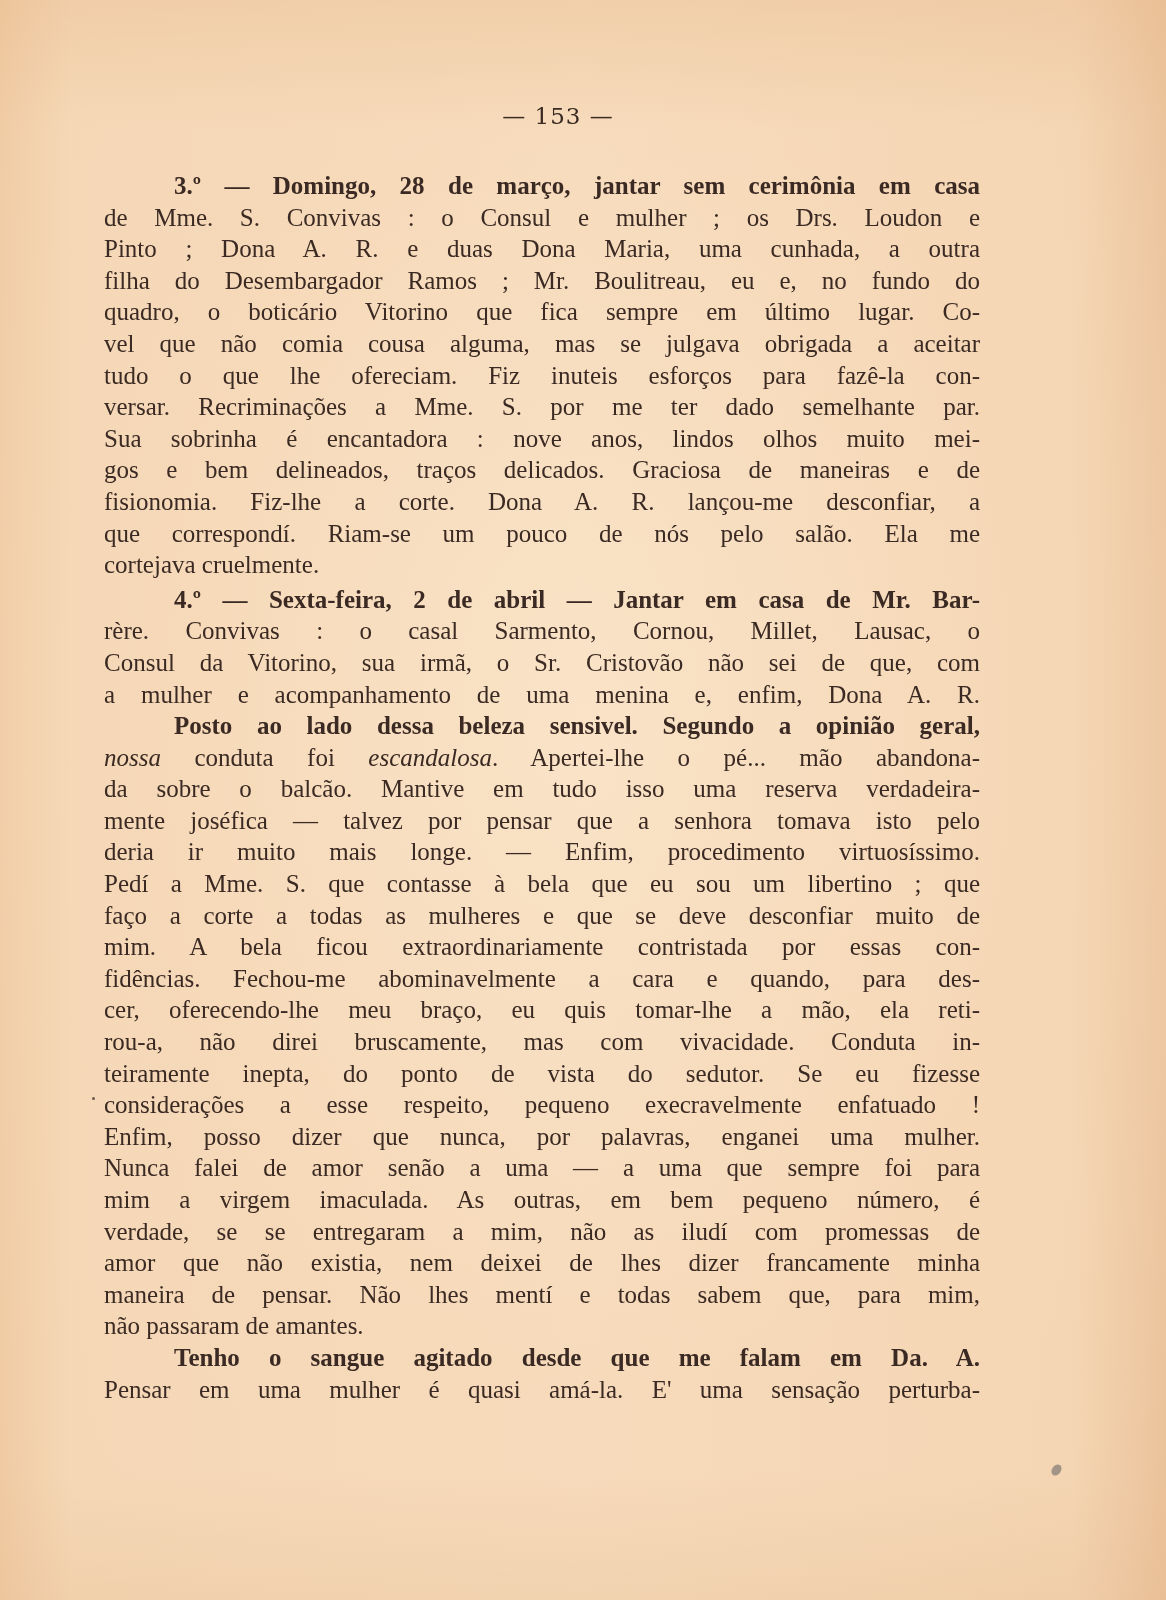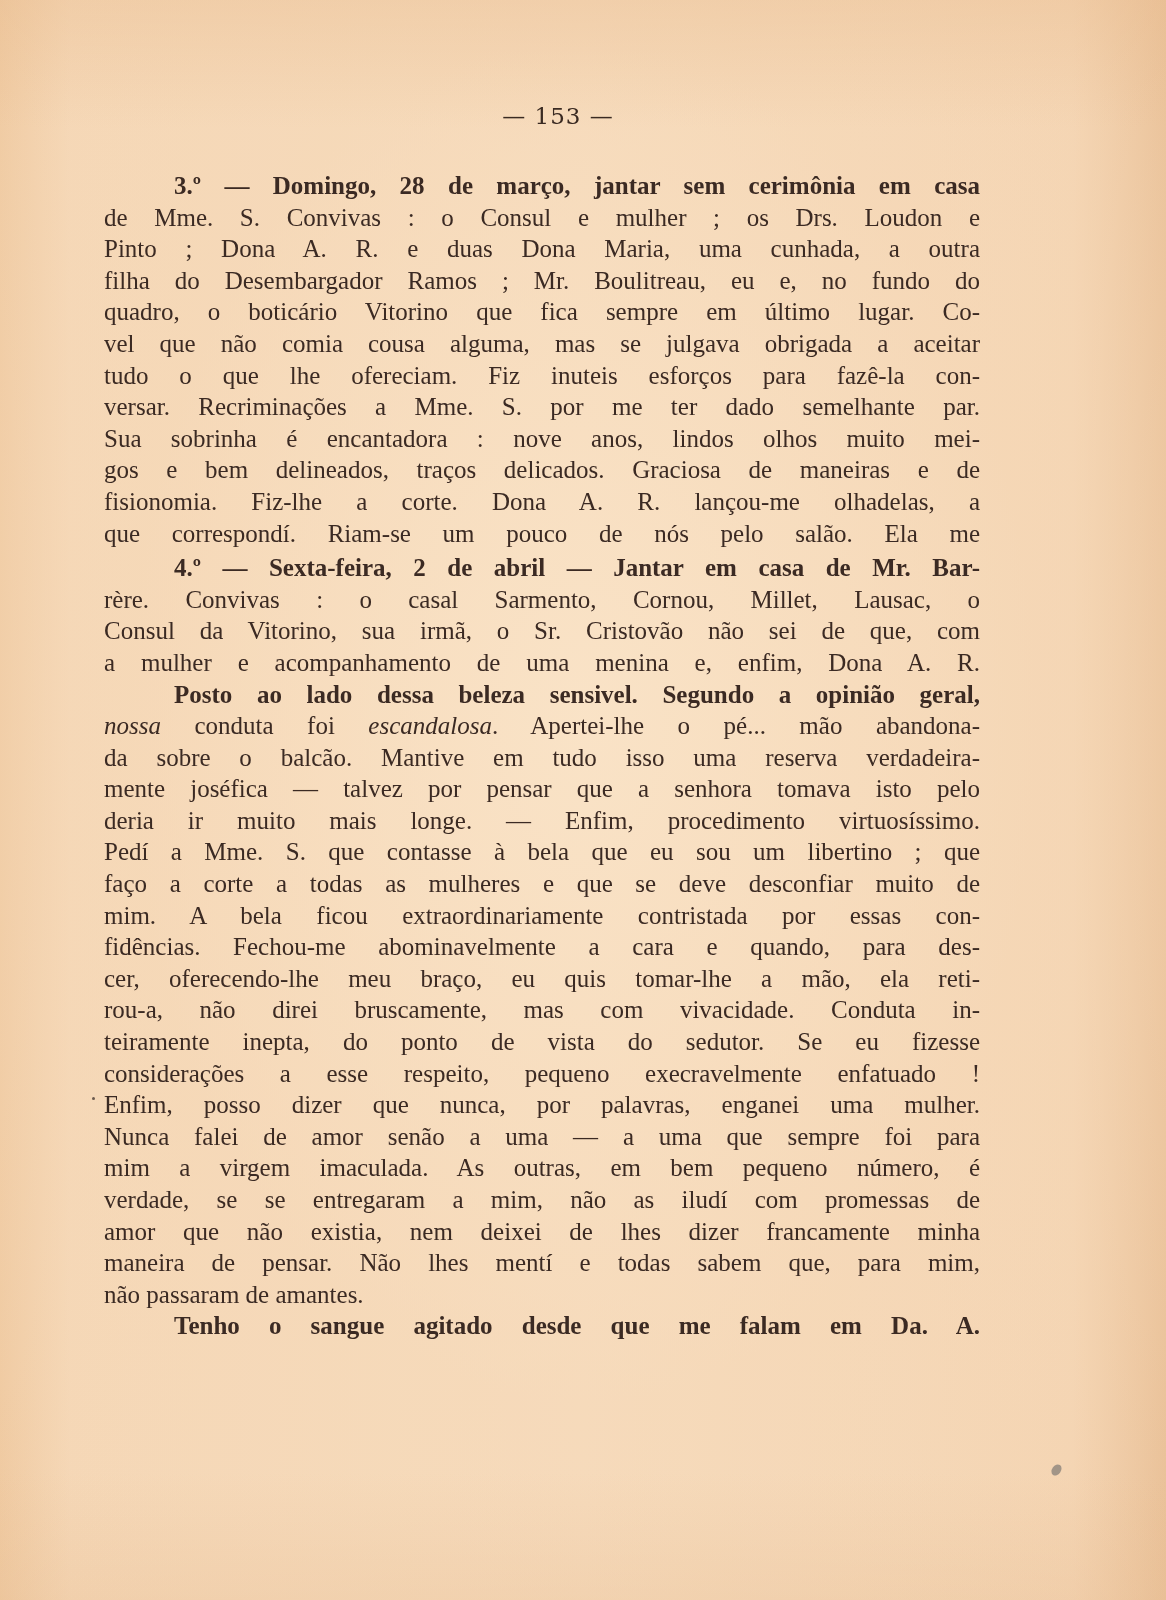--- a/index.html
+++ b/index.html
@@ -107,22 +107,23 @@
       <span class="line indent">3.º — Domingo, 28 de março, jantar sem cerimônia em casa</span>
       <span class="line">de Mme. S. Convivas : o Consul e mulher ; os Drs. Loudon e</span>
       <span class="line">Pinto ; Dona A. R. e duas Dona Maria, uma cunhada, a outra</span>
       <span class="line">filha do Desembargador Ramos ; Mr. Boulitreau, eu e, no fundo do</span>
       <span class="line">quadro, o boticário Vitorino que fica sempre em último lugar. Co-</span>
       <span class="line">vel que não comia cousa alguma, mas se julgava obrigada a aceitar</span>
       <span class="line">tudo o que lhe ofereciam. Fiz inuteis esforços para fazê-la con-</span>
       <span class="line">versar. Recriminações a Mme. S. por me ter dado semelhante par.</span>
       <span class="line">Sua sobrinha é encantadora : nove anos, lindos olhos muito mei-</span>
       <span class="line">gos e bem delineados, traços delicados. Graciosa de maneiras e de</span>
-      <span class="line">fisionomia. Fiz-lhe a corte. Dona A. R. lançou-me olhadelas, a</span>
+      <span class="line">fisionomia. Fiz-lhe a corte. Dona A. R. lançou-me desconfiar, a</span>
       <span class="line">que correspondí. Riam-se um pouco de nós pelo salão. Ela me</span>
+      <span class="line last">cortejava cruelmente.</span>
     </div>
     <div class="para-gap"></div>
 
     <div>
       <span class="line indent">4.º — Sexta-feira, 2 de abril — Jantar em casa de Mr. Bar-</span>
       <span class="line">rère. Convivas : o casal Sarmento, Cornou, Millet, Lausac, o</span>
       <span class="line">Consul da Vitorino, sua irmã, o Sr. Cristovão não sei de que, com</span>
       <span class="line">a mulher e acompanhamento de uma menina e, enfim, Dona A. R.</span>
     </div>
 
@@ -144,18 +145,19 @@
       <span class="line">Nunca falei de amor senão a uma — a uma que sempre foi para</span>
       <span class="line">mim a virgem imaculada. As outras, em bem pequeno número, é</span>
       <span class="line">verdade, se se entregaram a mim, não as iludí com promessas de</span>
       <span class="line">amor que não existia, nem deixei de lhes dizer francamente minha</span>
       <span class="line">maneira de pensar. Não lhes mentí e todas sabem que, para mim,</span>
       <span class="line last">não passaram de amantes.</span>
     </div>
 
     <div>
       <span class="line indent">Tenho o sangue agitado desde que me falam em Da. A.</span>
+      <span class="line">Pensar em uma mulher é quasi amá-la. E' uma sensação perturba-</span>
     </div>
   </div>
 
   <div class="margin-dot"></div>
   <div class="speck"></div>
 </div>
 
 </body></html>

